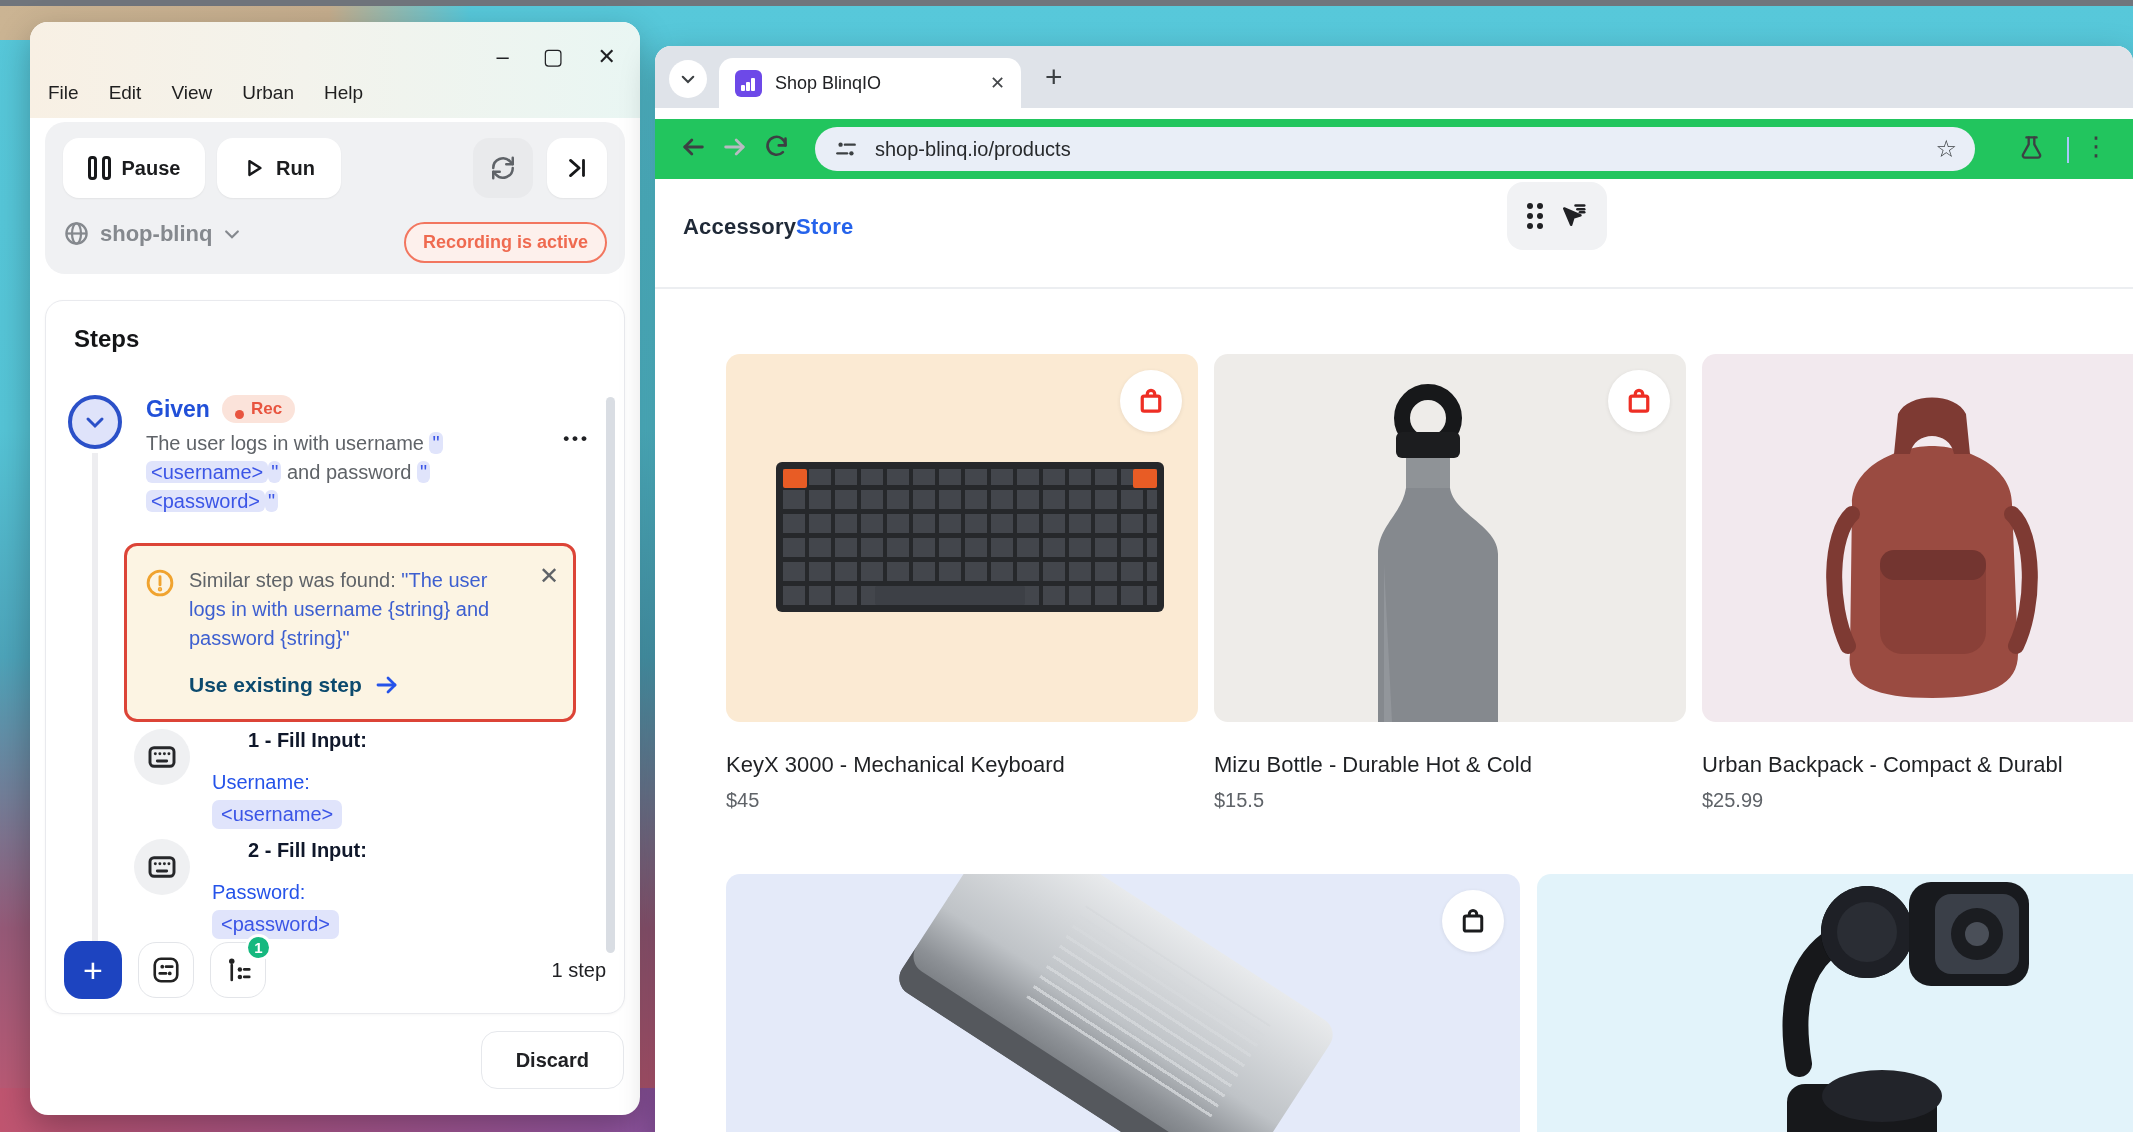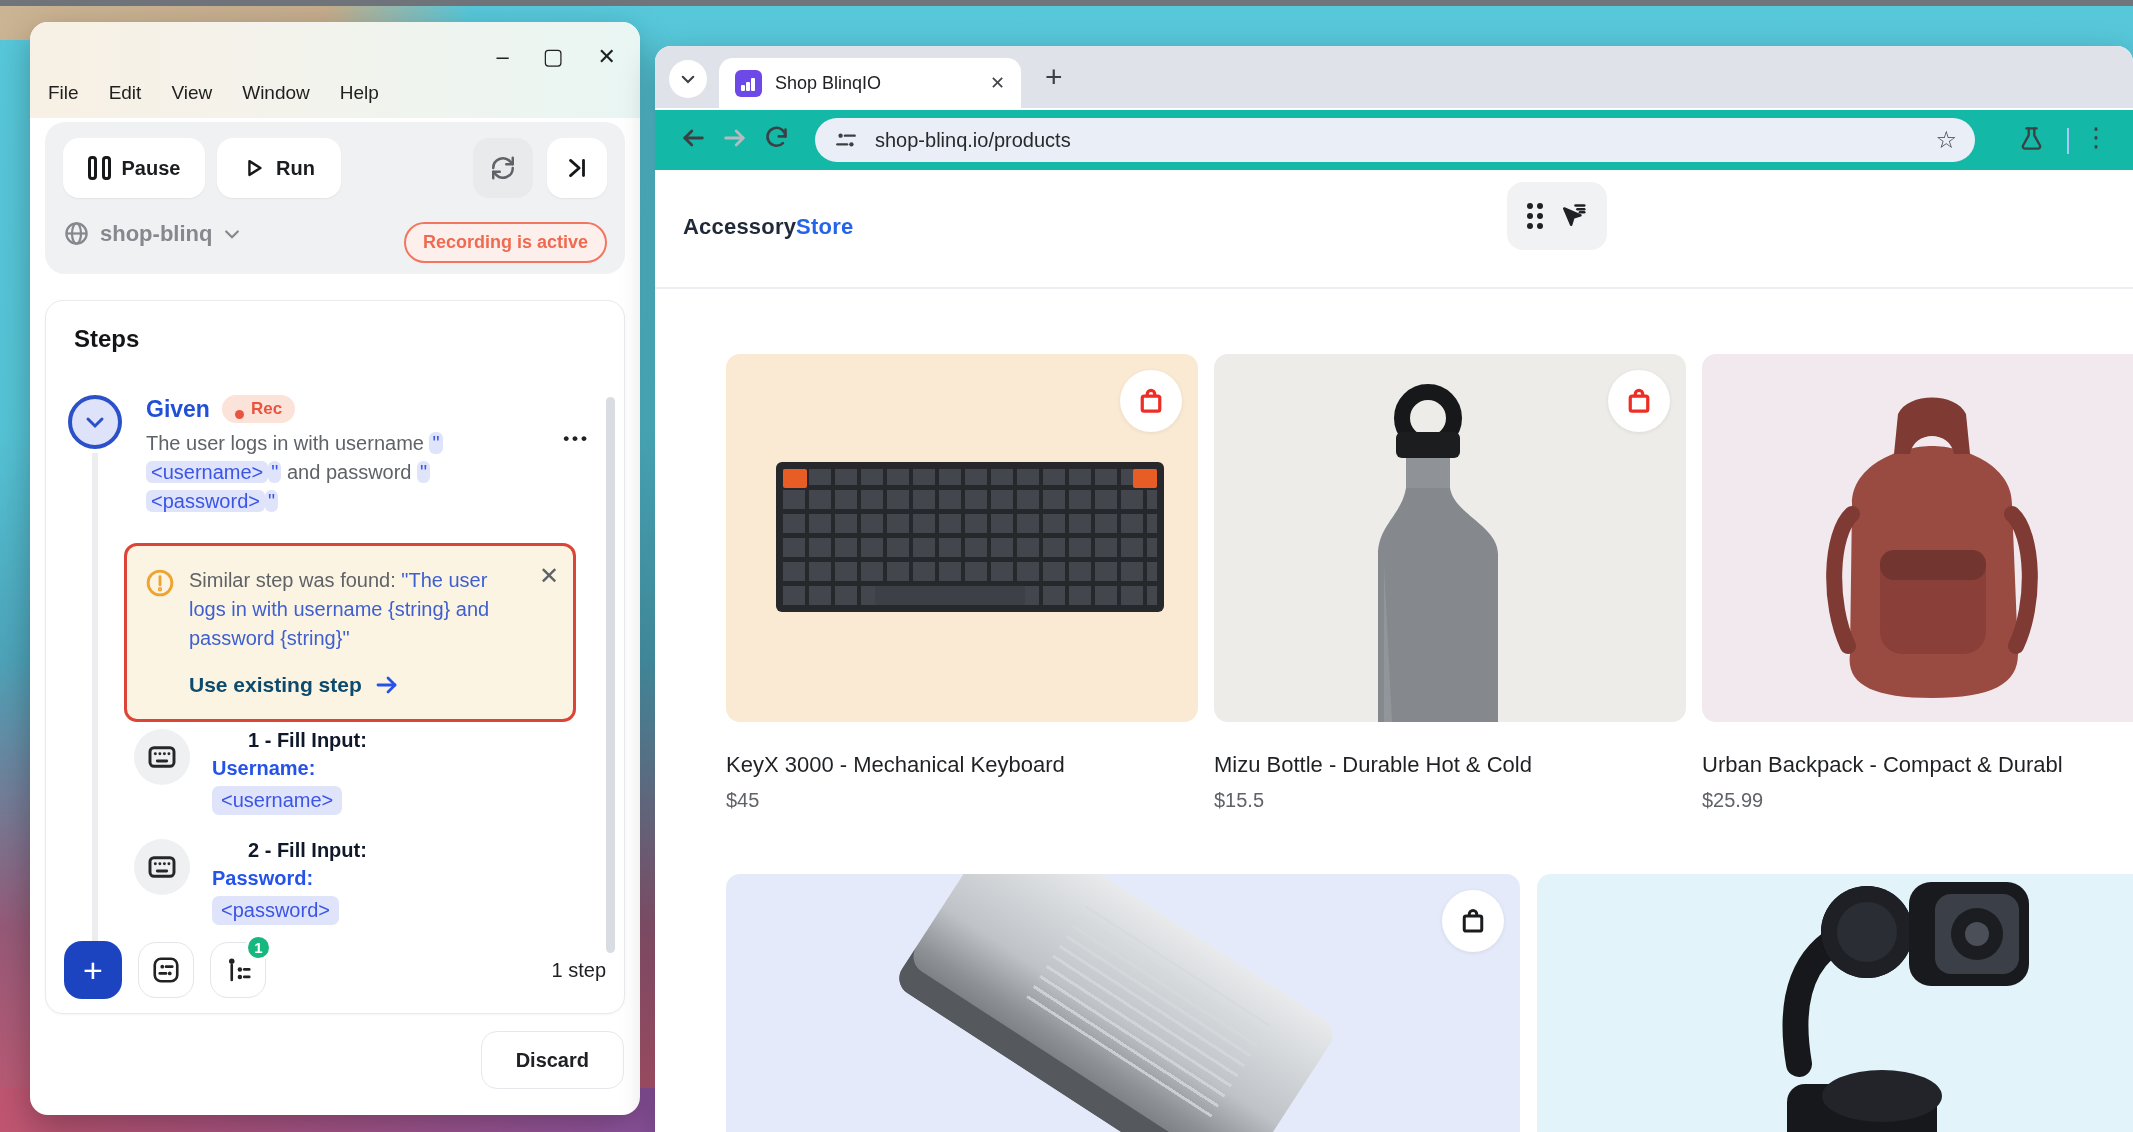--- a/index.html
+++ b/index.html
@@ -64,21 +64,21 @@
   .warn-quote { color:#3d5fd0; }
   .warn-close { position:absolute; right:14px; top:18px; font-size:24px; color:#5f6368; cursor:pointer; line-height:1; }
   .warn-link { margin:20px 0 4px 44px; display:flex; align-items:center; gap:12px;
                color:#0c4a6e; font-size:21px; font-weight:700; cursor:pointer; }
 
   .substep { left:88px; display:flex; gap:22px; }
   .substep .s-ic { width:56px; height:56px; border-radius:50%; background:#eff0f2; color:#26272a;
                    display:flex; align-items:center; justify-content:center; flex:0 0 auto; }
   .ss1 { top:428px; } .ss2 { top:538px; }
   .ss-l1 { font-size:20px; font-weight:700; color:#0f172a;margin-left:36px; }
-  .ss-l2 { font-size:20px; font-weight:700; color:#2553e9; margin-top:5px; }
+  .ss-l2 { font-size:20px; font-weight:400; color:#2553e9; margin-top:19px; }
   .ss-chip { display:inline-block; margin-top:6px; background:#e0e4fb; color:#3b55e6;
              border-radius:7px; padding:3px 9px; font-size:20px; font-weight:500; }
 
   .steps-footer { left:18px; right:18px; bottom:14px; display:flex; align-items:center; gap:16px; }
   .f-plus { width:58px; height:58px; border-radius:18px; background:#1d44c0; color:#fff;
             display:flex; align-items:center; justify-content:center; font-size:34px; font-weight:500; cursor:pointer; }
   .f-btn { position:relative; width:56px; height:56px; border-radius:18px; background:#fff;
            border:1px solid #e3e5e9; color:#222; display:flex; align-items:center; justify-content:center; cursor:pointer; }
   .f-badge { position:absolute; top:-9px; right:-7px; width:27px; height:27px; border-radius:50%;
              background:#16b87f; border:3px solid #fff; color:#fff; font-size:15px; font-weight:700;
@@ -101,21 +101,21 @@
          display:flex; align-items:center; padding:0 16px; gap:13px; cursor:pointer; }
   .favicon { width:27px; height:27px; border-radius:6px; background:#6d49e8; position:relative; flex:0 0 auto; }
   .favicon i { position:absolute; bottom:6px; width:4px; background:#fff; border-radius:1px; }
   .favicon i:nth-child(1){ left:6px; height:6px; }
   .favicon i:nth-child(2){ left:11px; height:9px; }
   .favicon i:nth-child(3){ left:16px; height:13px; }
   .tab-title { font-size:18px; color:#202124; white-space:nowrap; overflow:hidden; flex:1; }
   .tab-close { font-size:18px; color:#44474a; cursor:pointer; }
   .newtab { left:390px; top:16px; font-size:30px; color:#3c4043; line-height:1; cursor:pointer; }
 
-  .navbar { left:0; top:64px; width:100%; height:60px; background:#14b8a6; }
+  .navbar { left:0; top:73px; width:100%; height:60px; background:#22c55e; }
   .nav-ic { position:absolute; top:14px; color:#3c4043; cursor:pointer; }
   .nav-back { left:24px; } .nav-fwd { left:66px; color:#b7bbc1; } .nav-reload { left:108px; }
   .urlpill { left:160px; top:8px; width:1160px; height:44px; background:#e9eef7; border-radius:999px;
              display:flex; align-items:center; padding:0 18px; gap:16px; }
   .url-text { font-size:20px; color:#27292c; flex:1; }
   .pill-star { font-size:24px; color:#3c4043; cursor:pointer; }
   .nav-flask { right:88px; top:15px; } 
   .nav-divider { right:64px; top:18px; width:2px; height:26px; background:#a8c7fa; }
   .nav-kebab { right:24px; top:12px; font-size:26px; color:#3c4043; letter-spacing:0; cursor:pointer; }
 
@@ -166,21 +166,21 @@
     <div class="abs rwin-titlebar"></div>
     <div class="abs rwin-controls">
       <span>–</span>
       <span>▢</span>
       <span>✕</span>
     </div>
     <div class="abs rwin-menu">
       <span>File</span>
       <span>Edit</span>
       <span>View</span>
-      <span>Window</span>
+      <span>Urban</span>
       <span>Help</span>
     </div>
 
     <div class="abs toolbar-card">
       <div class="tb-btn btn-pause">
         <span class="pause-bars">
             <i></i>
             <i></i>
           </span>
         <span>Pause</span>

